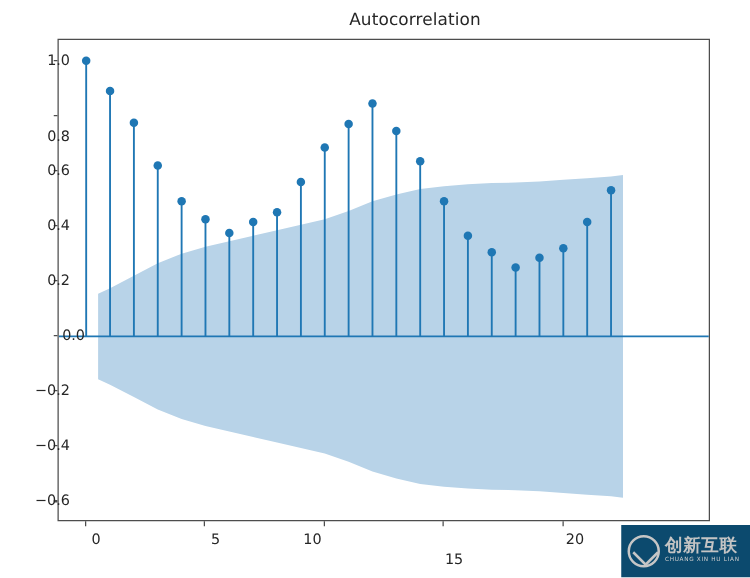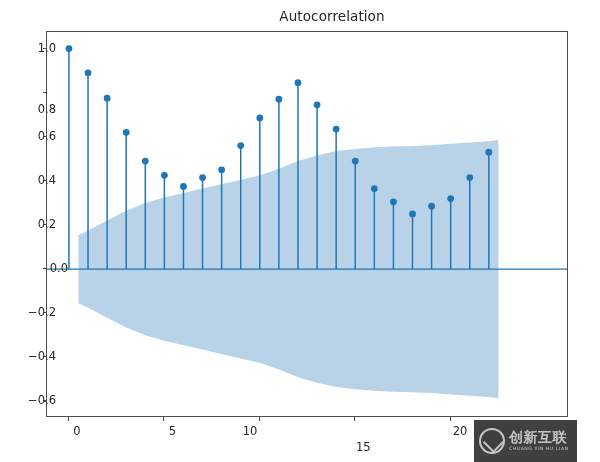--- a/index.html
+++ b/index.html
@@ -29,22 +29,22 @@
     position:absolute;font-size:11.5px;color:#262626;
     white-space:nowrap;
     padding-left:18px;
   }
   .ytick-label{text-align:right;transform:translateY(-50%);}
   .xtick-label{text-align:center;transform:translateX(-50%);}
   .tick-mark{position:absolute;background:#4d4d4d;}
   .ytick-mark{width:3.5px;height:1.1px;left:42.5px;}
   .xtick-mark{height:3.5px;width:1.1px;top:417px;}
   #watermark{
-    position:absolute;left:474px;top:420px;
-    width:103px;height:42px;background:#404040;
+    position:absolute;left:497px;top:420px;
+    width:103px;height:42px;background:#0c4a6e;
     display:flex;align-items:center;gap:4px;padding-left:5px;
     box-sizing:border-box;
   }
   #wm-logo{
     width:26px;height:26px;border-radius:50%;
     border:2.6px solid #c6c6c6;box-sizing:border-box;
     position:relative;flex:none;
   }
   #wm-logo:before{
     content:"";position:absolute;left:5px;top:4.5px;

